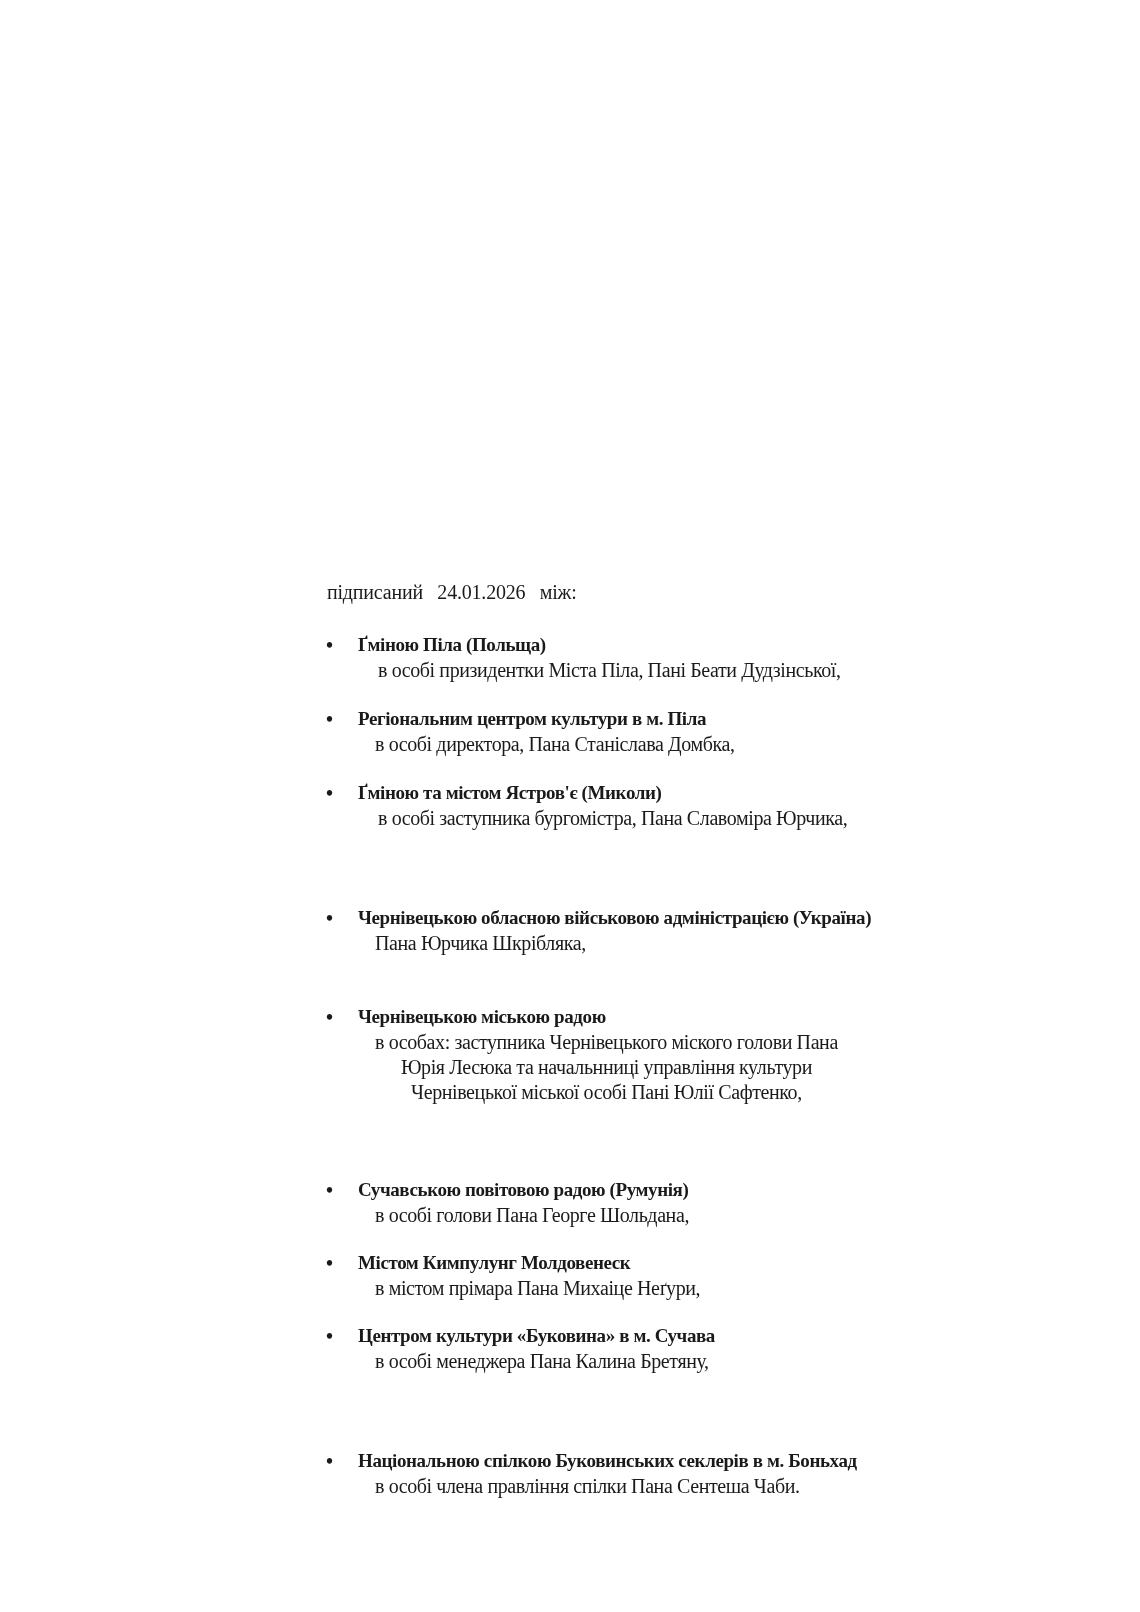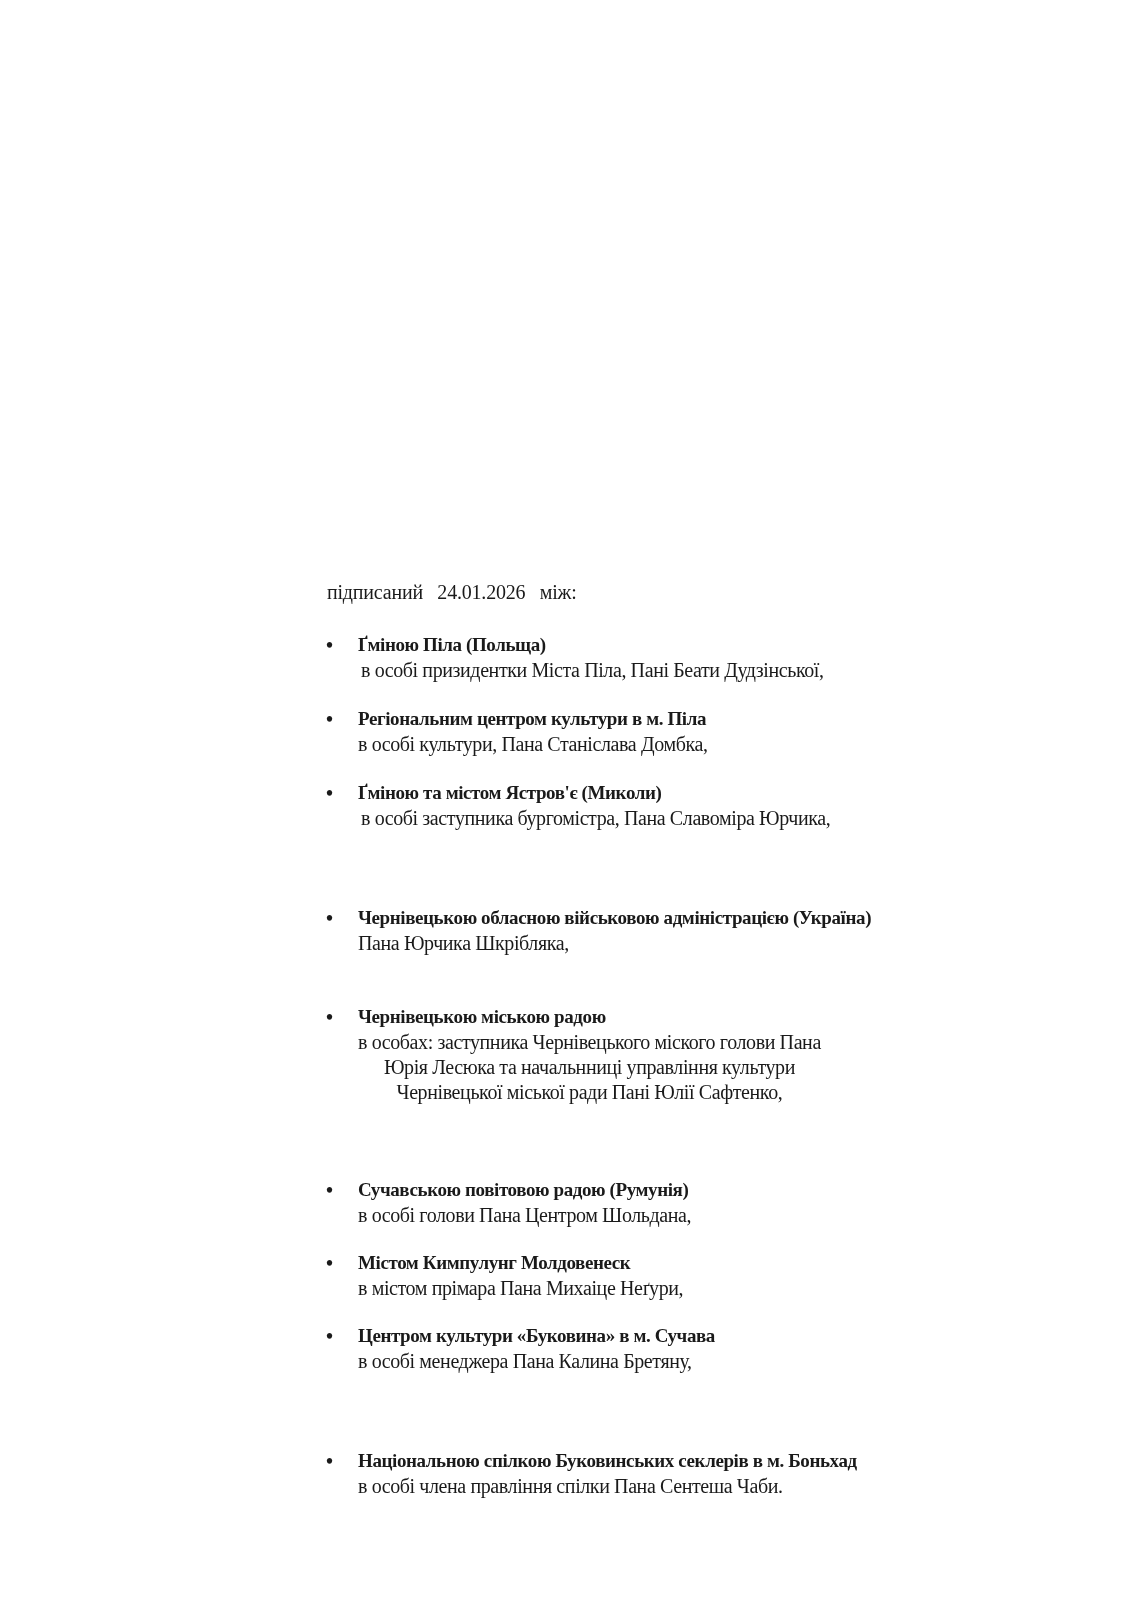--- a/index.html
+++ b/index.html
@@ -58,42 +58,42 @@
     .party-rep {
       position: absolute;
       left: 32px;
       top: 26px;
       font-size: 20px;
       line-height: 25px;
       white-space: nowrap;
       letter-spacing: -0.4px;
     }
     .party-rep.indent { left: 35px; }
-    .rep-line { display: block; }
+    .rep-line { display: block; margin-left: 17px; }
   </style>
 </head>
 <body>
 
 <div class="page">
 
   <div class="intro"><span>підписаний</span>   <span>24.01.2026</span>   <span>між:</span></div>
 
   <div class="party" style="top:628px">
     <span class="bullet">•</span>
     <span class="party-name">Ґміною Піла (Польща)</span>
     <div class="party-rep indent">
       <span class="rep-line">в особі призидентки Міста Піла, Пані Беати Дудзінської,</span>
     </div>
   </div>
 
   <div class="party" style="top:702px">
     <span class="bullet">•</span>
     <span class="party-name">Регіональним центром культури в м. Піла</span>
     <div class="party-rep">
-      <span class="rep-line">в особі культури, Пана Станіслава Домбка,</span>
+      <span class="rep-line">в особі директора, Пана Станіслава Домбка,</span>
     </div>
   </div>
 
   <div class="party" style="top:776px">
     <span class="bullet">•</span>
     <span class="party-name">Ґміною та містом Ястров'є (Миколи)</span>
     <div class="party-rep indent">
       <span class="rep-line">в особі заступника бургомістра, Пана Славоміра Юрчика,</span>
     </div>
   </div>
@@ -105,29 +105,29 @@
       <span class="rep-line">Пана Юрчика Шкрібляка,</span>
     </div>
   </div>
 
   <div class="party" style="top:1000px">
     <span class="bullet">•</span>
     <span class="party-name">Чернівецькою міською радою</span>
     <div class="party-rep">
       <span class="rep-line">в особах: заступника Чернівецького міского голови Пана</span>
       <span class="rep-line">Юрія Лесюка та начальнниці управління культури</span>
-      <span class="rep-line">Чернівецької міської ради Пані Юлії Сафтенко,</span>
+      <span class="rep-line">Чернівецької міської особі Пані Юлії Сафтенко,</span>
     </div>
   </div>
 
   <div class="party" style="top:1173px">
     <span class="bullet">•</span>
     <span class="party-name">Сучавською повітовою радою (Румунія)</span>
     <div class="party-rep">
-      <span class="rep-line">в особі голови Пана Центром Шольдана,</span>
+      <span class="rep-line">в особі голови Пана Георге Шольдана,</span>
     </div>
   </div>
 
   <div class="party" style="top:1246px">
     <span class="bullet">•</span>
     <span class="party-name">Містом Кимпулунг Молдовенеск</span>
     <div class="party-rep">
       <span class="rep-line">в містом прімара Пана Михаіце Неґури,</span>
     </div>
   </div>

